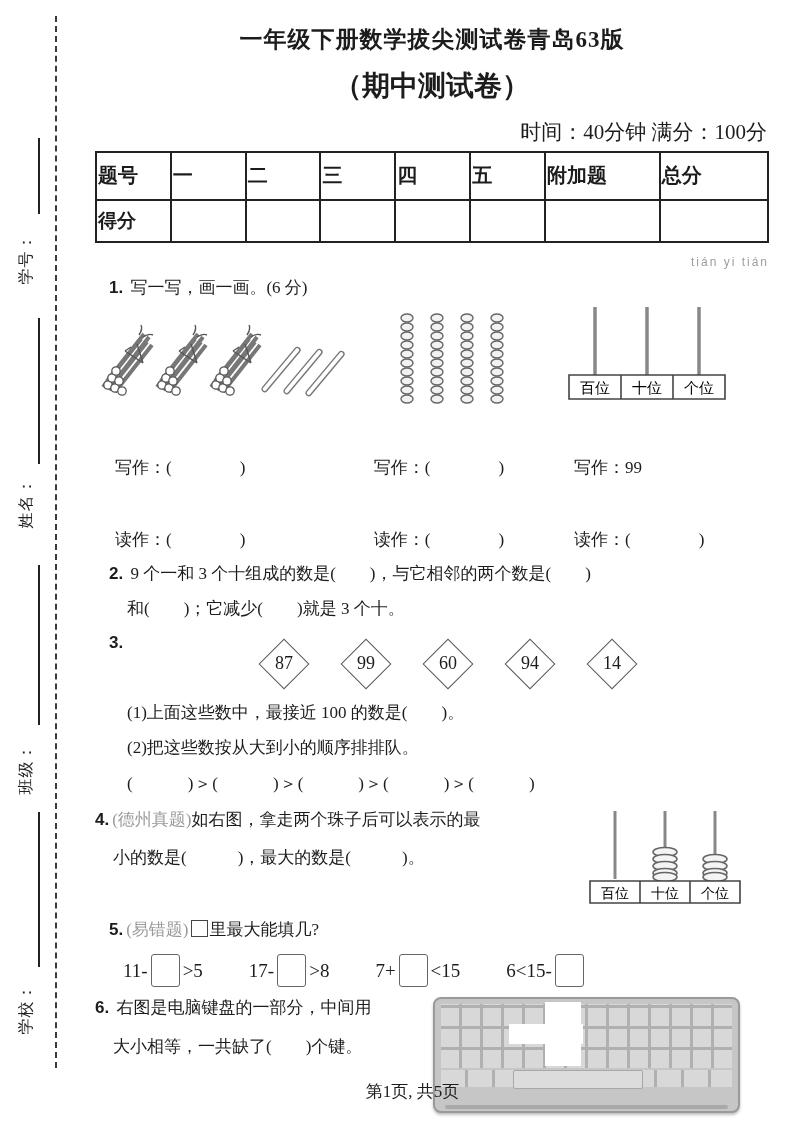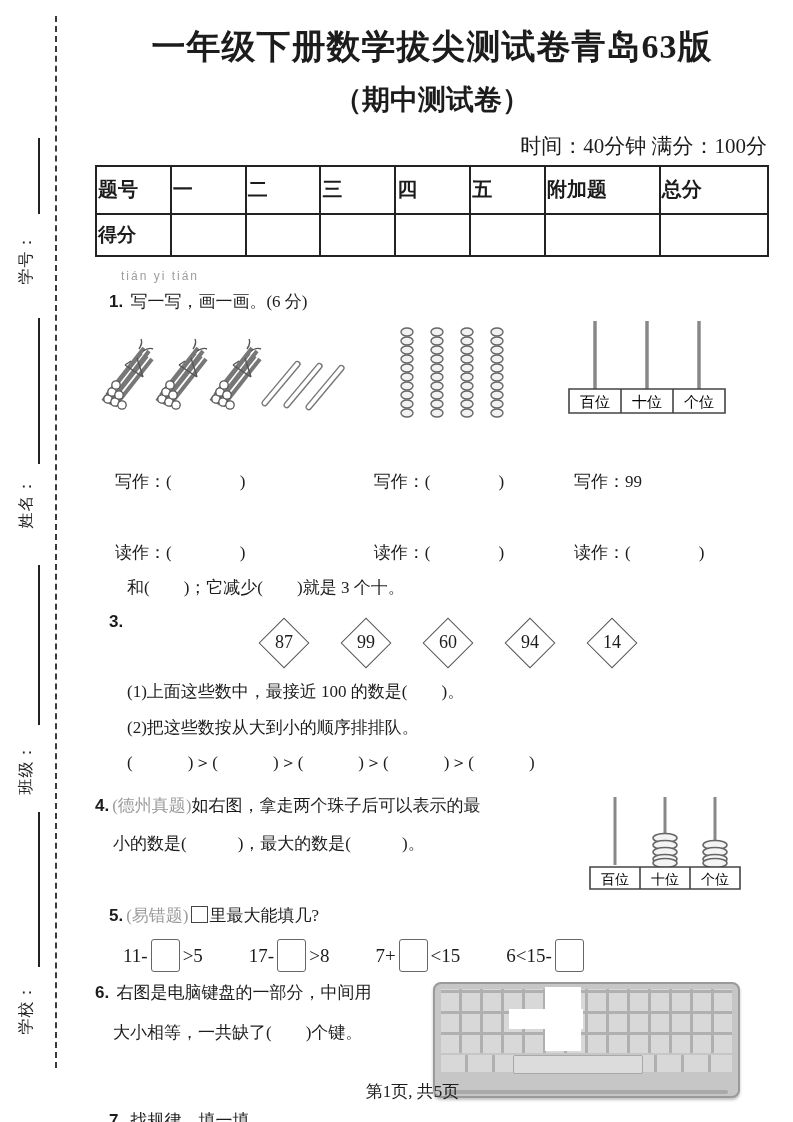--- a/index.html
+++ b/index.html
@@ -9,34 +9,34 @@
     font-family:"Liberation Serif","DejaVu Serif",serif;
   }
   
   .seal-line{position:absolute;left:55px;top:16px;height:1052px;width:0;
     border-left:2px dashed #3a3a3a;}
   .blank-vline{position:absolute;left:38px;width:2px;background:#222;}
   .side-label{position:absolute;width:90px;height:22px;text-align:center;
     font-size:16px;letter-spacing:1px;transform:rotate(-90deg);color:#222;}
   
   .content{position:absolute;left:95px;top:0;width:674px;}
-  .title{margin-top:26px;text-align:center;font-size:34px;font-weight:bold;
+  .title{margin-top:26px;text-align:center;font-size:23px;font-weight:bold;
     letter-spacing:1px;line-height:1.25;}
   .subtitle{margin-top:12px;text-align:center;font-size:28px;font-weight:bold;}
   .meta{margin-top:13px;text-align:right;font-size:21px;padding-right:2px;}
   
   table.score{border-collapse:collapse;width:100%;margin-top:5px;table-layout:fixed;}
   table.score td{border:2px solid #222;text-align:left;font-size:20px;
     font-weight:bold;font-family:"Liberation Sans","DejaVu Sans",sans-serif;}
   table.score tr.r1 td{height:44px;}
   table.score tr.r2 td{height:38px;font-size:19px;}
   
   .sec{margin-top:12px;}
   .pinyin{color:#9d9d9d;font-size:12px;margin-left:26px;
-    font-family:"Liberation Sans",sans-serif;letter-spacing:2px;}
+    font-family:"Liberation Sans",sans-serif;letter-spacing:2px;text-align:right;}
   .sec-row{display:flex;align-items:center;margin-top:1px;}
   .sec-icon{width:24px;height:17px;border-radius:5px;background:#b5b5b5;
     display:inline-flex;align-items:center;justify-content:center;margin-right:8px;}
   .sec-icon .bar{width:12px;height:3px;background:#fff;border-radius:2px;}
   .sec-title{font-size:19px;font-weight:bold;}
   .sec-note{font-size:17px;}
   
   .q{font-size:17px;line-height:1.55;}
   .qnum{font-weight:bold;font-family:"Liberation Sans",sans-serif;margin-right:3px;}
   .tag{color:#9b9b9b;}
@@ -51,21 +51,21 @@
   .wr1{width:255px;padding-left:20px;}
   .wr2{width:205px;padding-left:22px;}
   .wr3{width:210px;padding-left:10px;}
   svg line,svg rect,svg ellipse,svg circle,svg path{vector-effect:non-scaling-stroke;}
   
   .diamond-row{display:flex;justify-content:center;gap:38px;margin:10px 0 6px;}
   .diamond{width:34px;height:34px;border:1.5px solid #555;transform:rotate(45deg);
     display:flex;align-items:center;justify-content:center;margin:6px 4px;}
   .diamond span{transform:rotate(-45deg);font-size:18px;}
   
-  .q4wrap{display:flex;margin-top:16px;}
+  .q4wrap{display:flex;margin-top:10px;}
   .q4text{width:490px;}
   .q4fig{width:165px;padding-top:2px;}
   
   .sq{display:inline-block;width:15px;height:15px;border:1.5px solid #444;
     vertical-align:-2px;margin:0 2px;}
   .expr-row{display:flex;gap:46px;margin:10px 0 4px;padding-left:14px;align-items:center;}
   .expr{display:flex;align-items:center;font-size:19px;}
   .expr .box{width:27px;height:31px;border:1.5px solid #666;border-radius:3px;
     margin:0 3px 0 3px;background:#fff;}
   
@@ -225,20 +225,24 @@
     <div class="wr2">写作：(　　　　)</div>
     <div class="wr3">写作：99</div>
   </div>
   <div class="wr-row">
     <div class="wr1">读作：(　　　　)</div>
     <div class="wr2">读作：(　　　　)</div>
     <div class="wr3">读作：(　　　　)</div>
   </div>
 
   <div class="q" style="margin-top:9px;padding-left:14px;">
+    <div>
+      <span class="qnum">2.</span>
+      <span>9 个一和 3 个十组成的数是(　　)，与它相邻的两个数是(　　)</span>
+    </div>
     <div class="indent" style="margin-top:8px;">和(　　)；它减少(　　)就是 3 个十。</div>
   </div>
 
   <div class="q" style="margin-top:8px;padding-left:14px;">
     <div style="display:flex;">
       <span class="qnum">3.</span>
       <div class="diamond-row" style="flex:1;">
         <span class="diamond">
             <span>87</span>
           </span>

